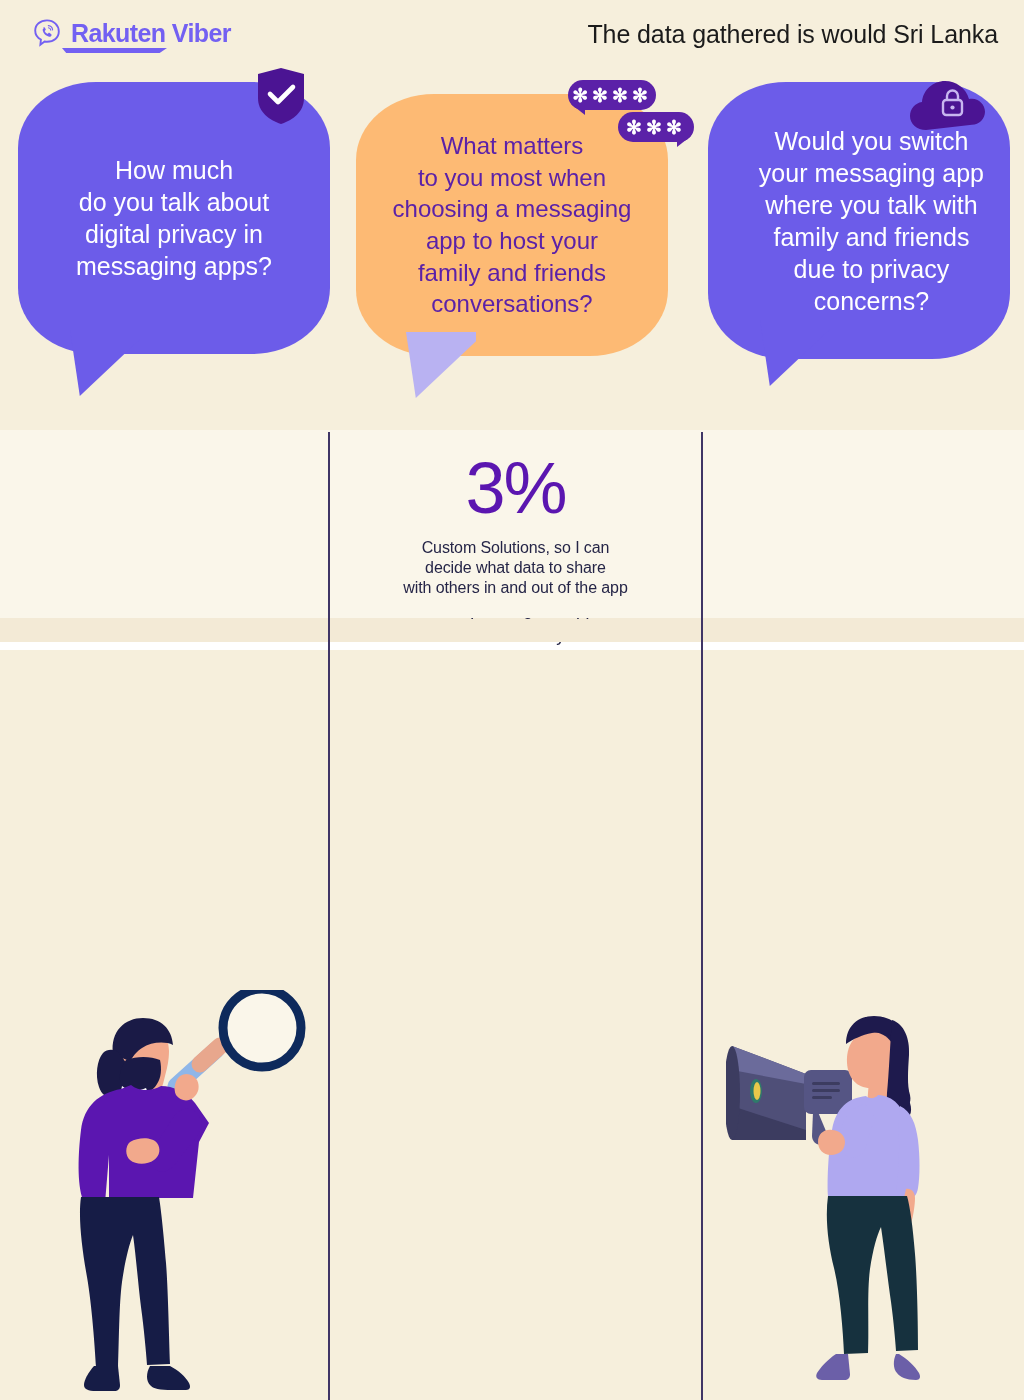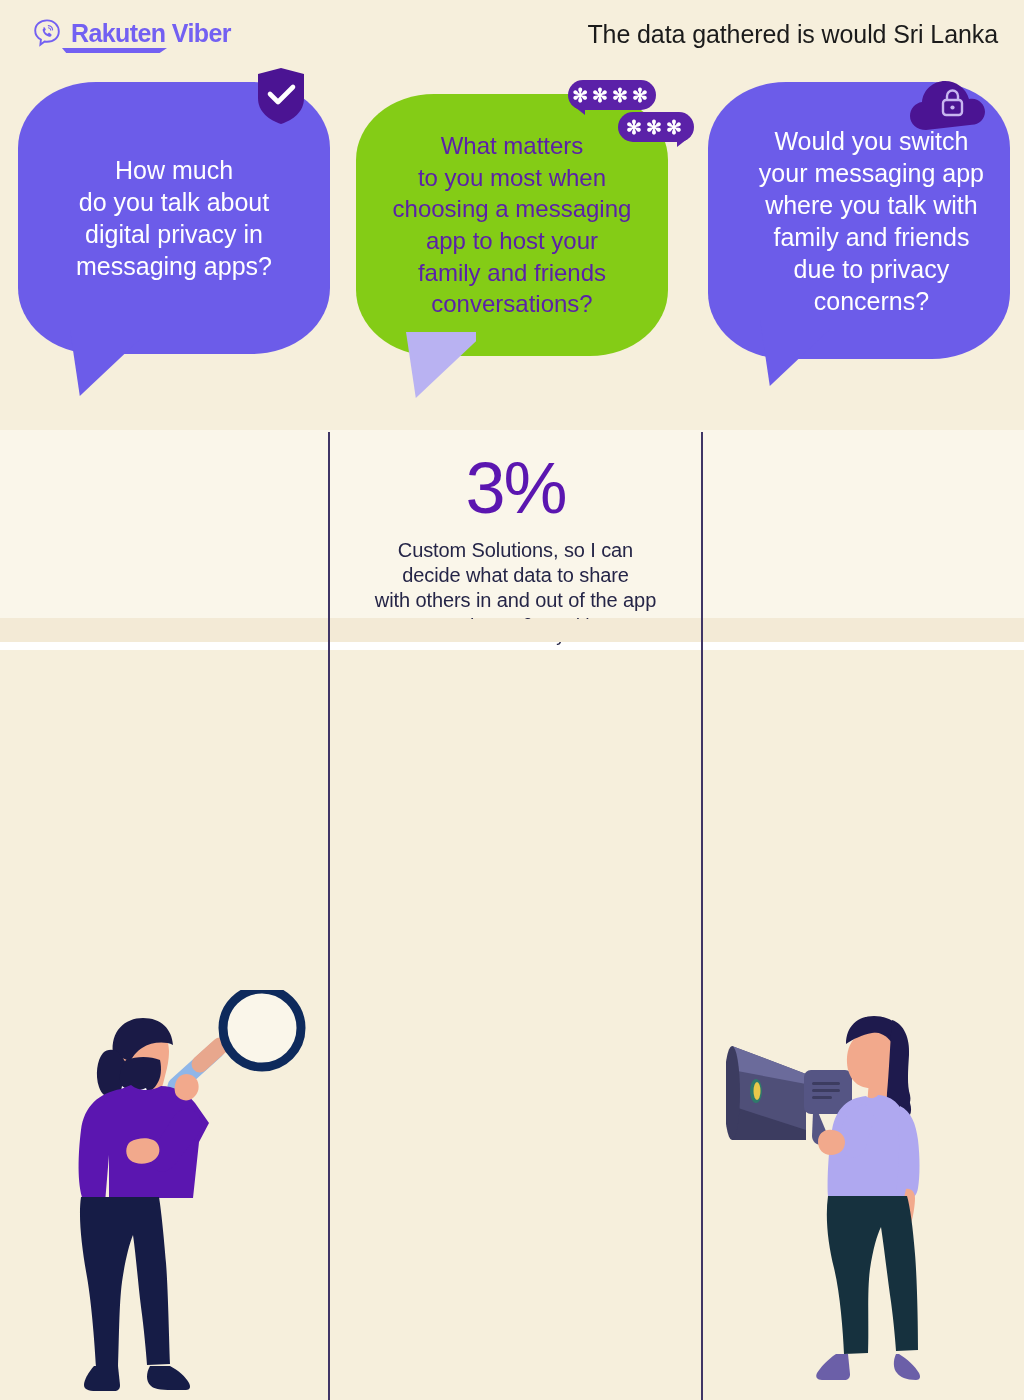--- a/index.html
+++ b/index.html
@@ -62,21 +62,21 @@
     background:#6C5CE9;
     clip-path:polygon(0 0, 100% 0, 100% 14%, 14% 100%);
     border-bottom-left-radius:9px;
   }
   .shield {
     position:absolute; right:26px; top:-14px; width:46px; height:56px;
   }
 
   
   #b2 { left:356px; top:22px; width:312px; height:330px; }
-  #b2 .body { height:262px; background:#84cc16; }
+  #b2 .body { height:262px; background:#fdba74; }
   #b2 p { color:#5B21A8; font-size:24px; line-height:1.32; }
   #b2 .tail {
     left:50px; top:238px;
     background:#B9B2F2;
     clip-path:polygon(0 0, 100% 0, 100% 14%, 14% 100%);
     border-bottom-left-radius:9px;
   }
   .pw-bubble {
     position:absolute;
     background:#5B21A8; color:#fff;
@@ -126,21 +126,21 @@
 
   .pct {
     color:#5B16B0; line-height:1;
     letter-spacing:-2px;
   }
   .pct.big  { font-size:78px; }
   .pct.med  { font-size:72px; }
   .label {
     color:#252547; line-height:1.26; letter-spacing:-0.1px;
   }
-  .label.l16 { font-size:20px; }
+  .label.l16 { font-size:16px; }
   .label.l17 { font-size:17.5px; }
 
   #r1 { top:0;   height:220px; background:#FFFFFF; }
   #r2 { top:220; height:172px; background:#F3EAD6; }
   #r3 { top:392; height:178px; background:#F9F4E6; }
   #r4 { top:570; height:212px; background:#F3EAD6; }
   #r5 { top:782; height:188px; background:#FAF6EA; }
 
   .vline {
     position:absolute; width:1.6px; background:#3F3566;

